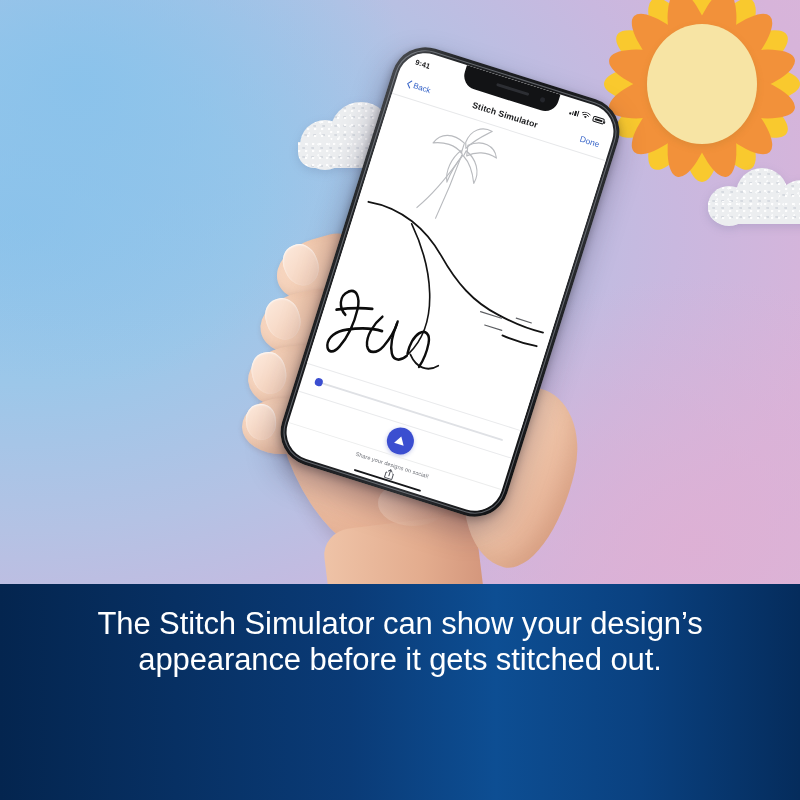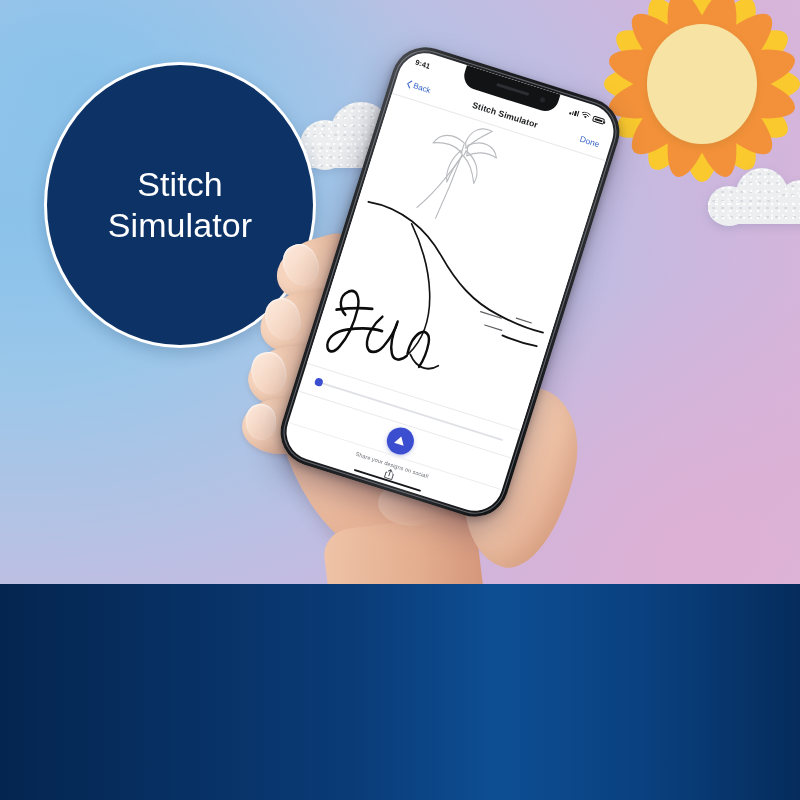--- a/index.html
+++ b/index.html
@@ -270,26 +270,20 @@
     <div class="base" style="left:12px; top:42px; width:152px; height:26px;"></div>
   </div>
 
   <div class="cloud" style="left:704px; top:166px; width:124px; height:62px;">
     <div class="lump" style="left:4px; top:20px; width:42px; height:40px;"></div>
     <div class="lump" style="left:32px; top:2px; width:52px; height:52px;"></div>
     <div class="lump" style="left:74px; top:14px; width:46px; height:44px;"></div>
     <div class="base" style="left:4px; top:36px; width:116px; height:22px;"></div>
   </div>
 
-  <div class="badge">
-    <div class="badge-text">
-      <div>Stitch</div>
-      <div>Simulator</div>
-    </div>
-  </div>
 
   <div class="hand">
     <div class="palm"></div>
     <div class="wrist"></div>
 
     <div class="finger" style="left:44px; top:88px; transform:rotate(-16deg);"></div>
     <div class="nail" style="left:52px; top:94px; transform:rotate(-22deg);"></div>
 
     <div class="finger" style="left:28px; top:142px; transform:rotate(-11deg);"></div>
     <div class="nail" style="left:34px; top:148px; transform:rotate(-18deg);"></div>
@@ -398,15 +392,16 @@
           </svg>
         </div>
 
         <div class="home-ind"></div>
       </div>
       <div class="phone-rim"></div>
     </div>
   </div>
 
   <div class="banner">
+    <div class="banner-headline">The Stitch Simulator can show your design’s appearance before it gets stitched out.</div>
   </div>
 
 </div>
 
 </body></html>

